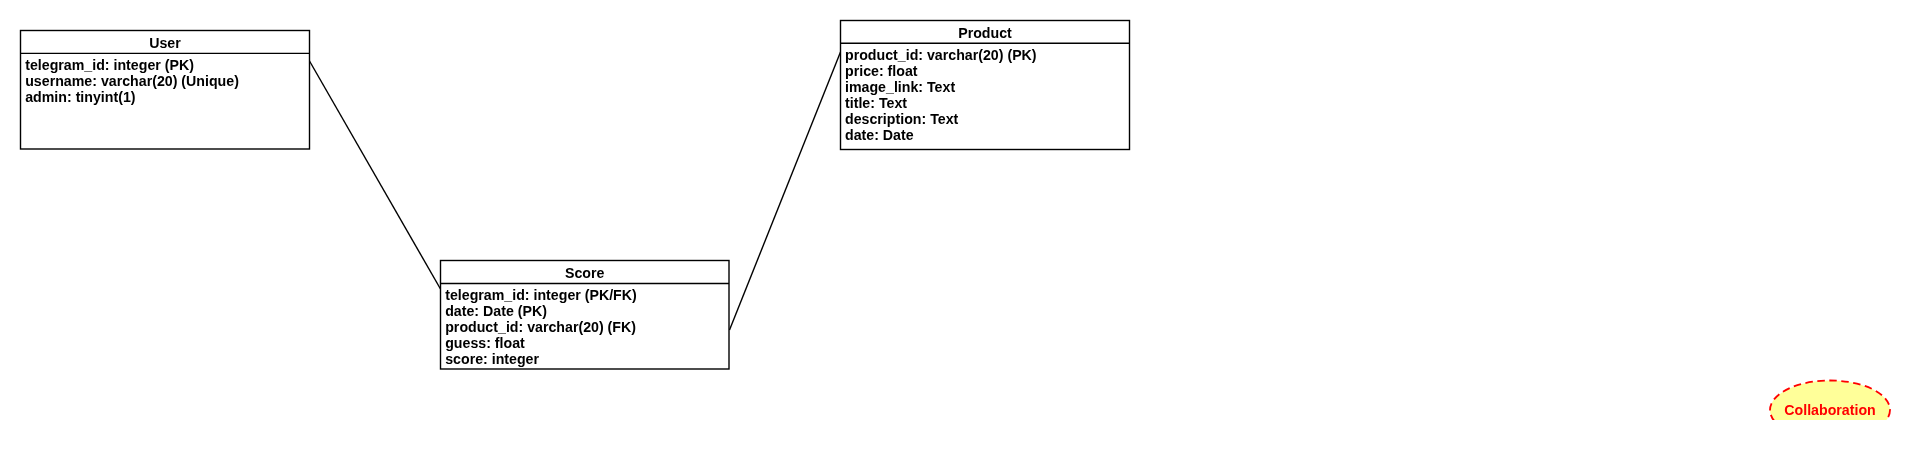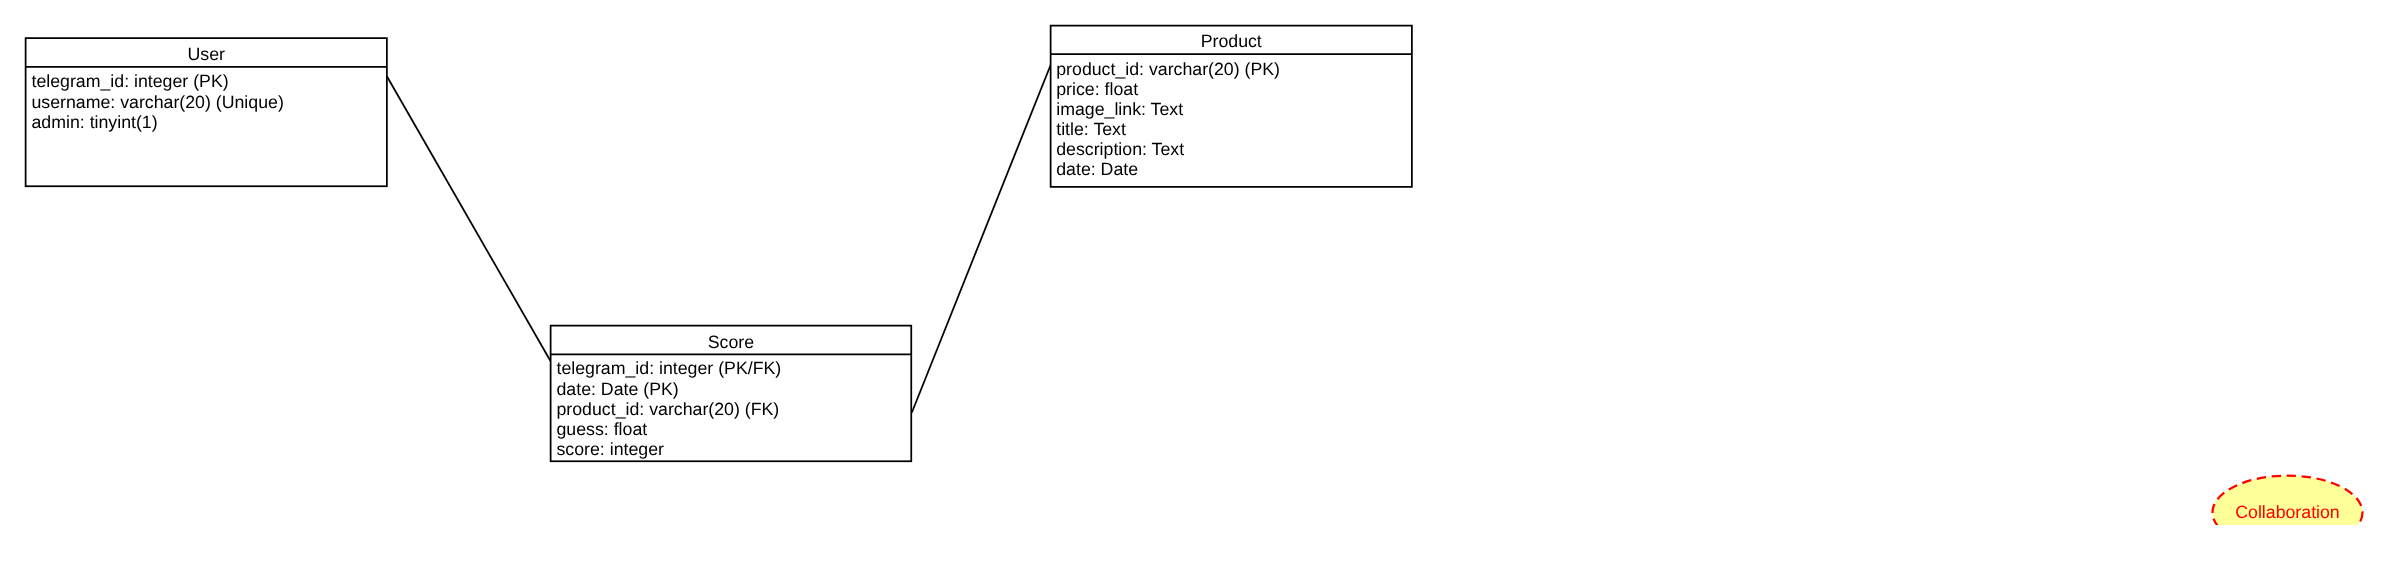--- a/index.html
+++ b/index.html
@@ -1,16 +1,16 @@
 <!DOCTYPE html>
 <html><head>
 <meta charset="utf-8">
 <style>
   html,body{margin:0;padding:0;background:#ffffff;}
-  .canvas{position:relative;width:1910px;height:420px;background:#ffffff;overflow:hidden;}
+  .canvas{position:relative;width:1910px;height:420px;background:#ffffff;overflow:hidden;font-weight:bold;}
   svg{display:block;transform:translateZ(0);will-change:transform;}
   text{font-family:"Liberation Sans",sans-serif;font-size:14.2px;fill:#000000;}
 </style>
 </head>
 <body>
 <div class="canvas">
 <svg width="1910" height="460" viewBox="0 0 1910 460" xmlns="http://www.w3.org/2000/svg">
 
   <rect x="0" y="0" width="1910" height="460" fill="#ffffff"></rect>
 

